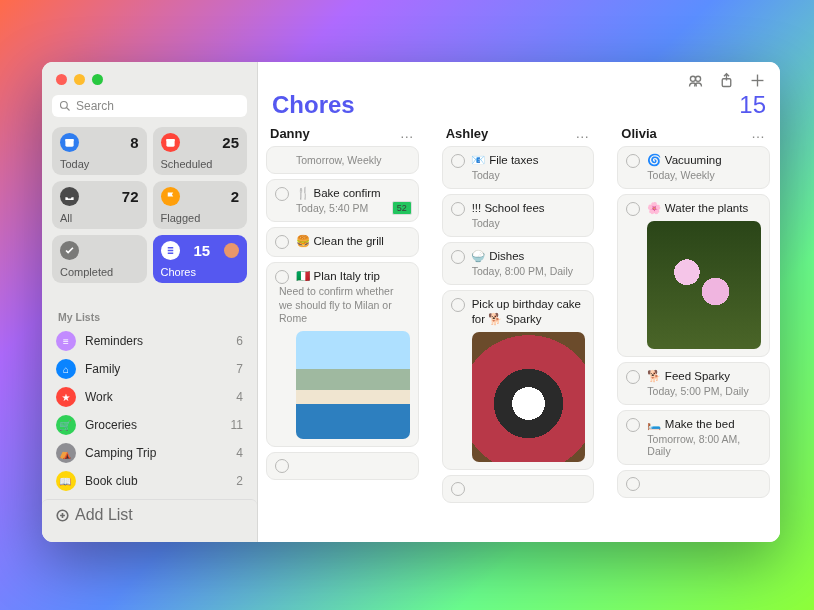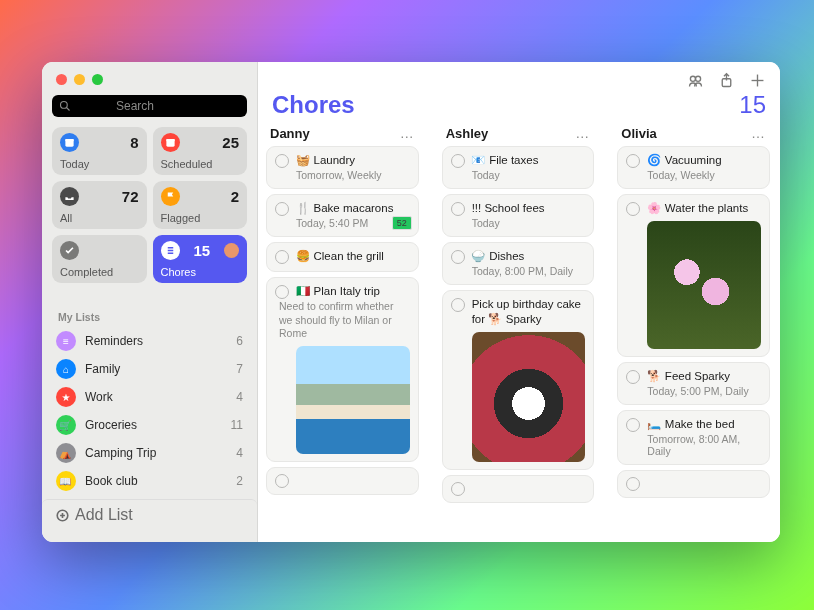--- a/index.html
+++ b/index.html
@@ -26,22 +26,22 @@
   display: flex;
   flex-direction: column;
   border-right: 1px solid #d8d8d6;
 }
 .traffic { display:flex; gap:7px; padding: 12px 0 10px 14px; }
 .traffic div { width:11px; height:11px; border-radius:50%; }
 .tr { background:#ff5f57; } .ty { background:#febc2e; } .tg { background:#28c840; }
 .search {
   margin: 0 10px 10px 10px;
   display:flex; align-items:center;
-  background:#000000; border-radius:6px;
-  padding:4px 7px; color:#8a8a88; font-size:12px;gap:40px;
+  background:#ffffff; border-radius:6px;
+  padding:4px 7px; color:#8a8a88; font-size:12px;
 }
 .search svg { width:12px; height:12px; margin-right:5px; fill:#8a8a88; }
 .tiles { display:grid; grid-template-columns:1fr 1fr; gap:6px; padding:0 10px; }
 .tile {
   background:#d9d9d7; border-radius:9px; padding:6px 8px 5px 8px;
   display:flex; flex-direction:column; justify-content:space-between;
   height:48px; cursor:pointer;
 }
 .tile.active { background:#5558f0; color:#fff; }
 .tile-row { display:flex; justify-content:space-between; align-items:center; }
@@ -259,30 +259,26 @@
       <div class="header-count">15</div>
     </div>
     <div class="columns" id="cols">
         <div class="col">
           <div class="col-h">
             <span>Danny</span>
             <span class="col-more">…</span>
           </div>
           <div class="col-body">
             <div class="card">
-              <div class="card-row">
-                <div class="radio"></div>
-                <div class="card-title">🧺 Laundry</div>
-              </div>
               <div class="card-sub">Tomorrow, Weekly</div>
             </div>
             <div class="card">
               <div class="card-row">
                 <div class="radio"></div>
-                <div class="card-title">🍴 Bake macarons</div>
+                <div class="card-title">🍴 Bake confirm</div>
               </div>
               <div class="card-sub">Today, 5:40 PM</div>
               <div class="badge">52</div>
             </div>
             <div class="card">
               <div class="card-row">
                 <div class="radio"></div>
                 <div class="card-title">🍔 Clean the grill</div>
               </div>
             </div>

